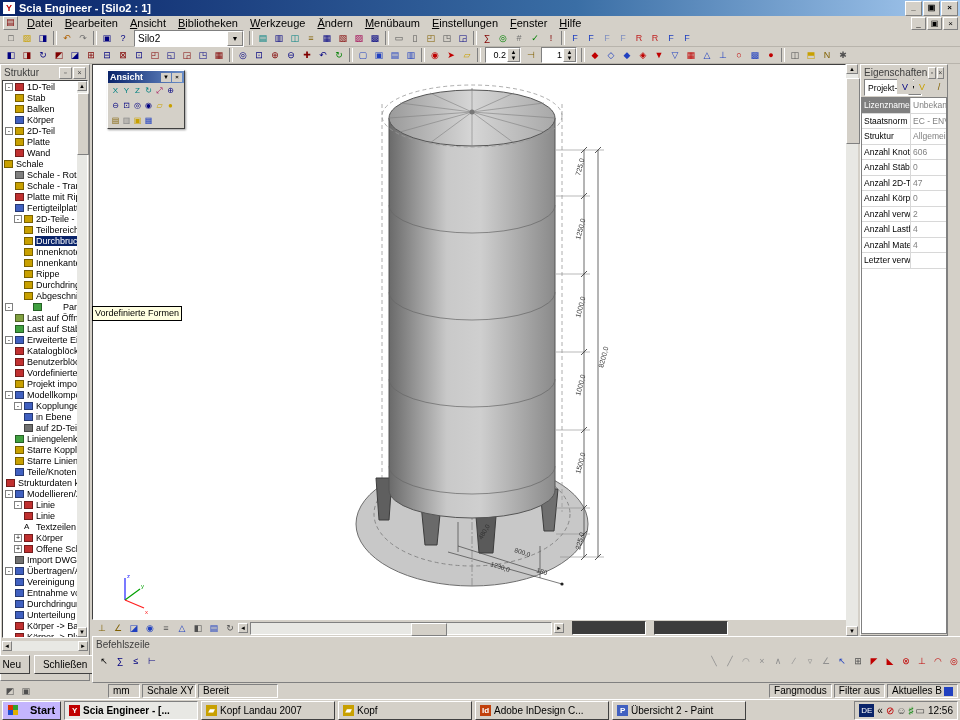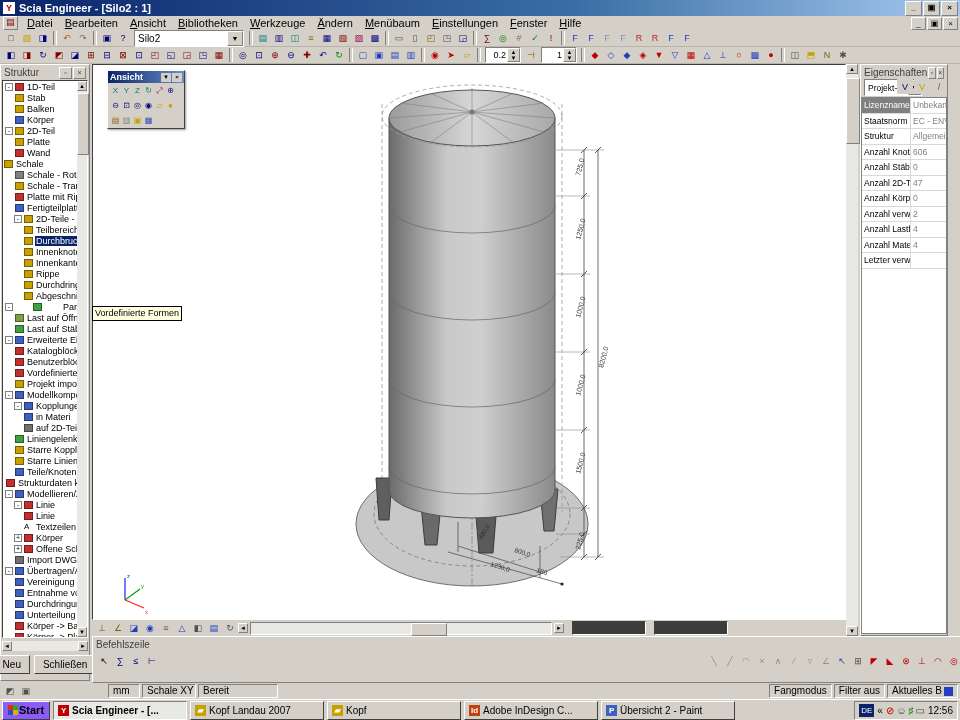--- a/index.html
+++ b/index.html
@@ -107,21 +107,21 @@
 
   
   #statusbar{left:0;top:683px;width:960px;height:16px;display:flex;align-items:center;
     font-size:10px;background:#d4d0c8;padding:0 2px;box-sizing:border-box;gap:2px}
   .scell{height:12px;line-height:12px;padding:0 4px;white-space:nowrap}
   .chip{width:9px;height:9px;background:#2040c0;margin-left:2px}
 
   
   #taskbar{left:0;top:699px;width:960px;height:21px;background:#d4d0c8;border-top:1px solid #fff;
     display:flex;align-items:center;gap:3px;padding:0 2px;box-sizing:border-box}
-  #startbtn{height:17px;display:flex;align-items:center;gap:1px;padding:0 5px;font-size:11px;font-weight:bold;background:#8b5cf6}
+  #startbtn{height:17px;display:flex;align-items:center;gap:12px;padding:0 5px;font-size:11px;font-weight:bold;background:#c4b5fd}
   .flag{width:10px;height:10px;display:grid;grid-template-columns:5px 5px;grid-template-rows:5px 5px}
   .flag i:nth-child(1){background:#e03000}.flag i:nth-child(2){background:#30a030}
   .flag i:nth-child(3){background:#2050d0}.flag i:nth-child(4){background:#e0b000}
   .task{height:17px;width:124px;display:flex;align-items:center;gap:3px;padding:0 4px;
     font-size:10px;background:#d4d0c8;overflow:hidden;white-space:nowrap}
   .task .ticn{width:11px;height:11px;flex:none;display:inline-flex;align-items:center;justify-content:center;
     font-size:8px;font-weight:bold;color:#fff}
   .task.active{background:#e8e8e4;font-weight:bold}
   #tray{margin-left:auto;height:17px;display:flex;align-items:center;gap:3px;padding:0 4px;font-size:10px}
   #tray .lang{width:15px;height:13px;background:#0a246a;color:#fff;font-size:8px;text-align:center;line-height:13px}
@@ -426,21 +426,21 @@
       <span class="ticon" style="background: rgb(64, 96, 192);"></span>
       <span class="tlabel">Modellkomponenten</span>
     </div>
     <div class="trow" style="padding-left: 11px;">
       <span class="texp">-</span>
       <span class="ticon" style="background: rgb(64, 96, 192);"></span>
       <span class="tlabel">Kopplunge</span>
     </div>
     <div class="trow" style="padding-left: 20px;">
       <span class="ticon" style="background: rgb(64, 96, 192);"></span>
-      <span class="tlabel">in Materi</span>
+      <span class="tlabel">in Ebene</span>
     </div>
     <div class="trow" style="padding-left: 20px;">
       <span class="ticon" style="background: rgb(112, 112, 112);"></span>
       <span class="tlabel">auf 2D-Teil-K</span>
     </div>
     <div class="trow" style="padding-left: 11px;">
       <span class="ticon" style="background: rgb(64, 160, 64);"></span>
       <span class="tlabel">Liniengelenk auf</span>
     </div>
     <div class="trow" style="padding-left: 11px;">

